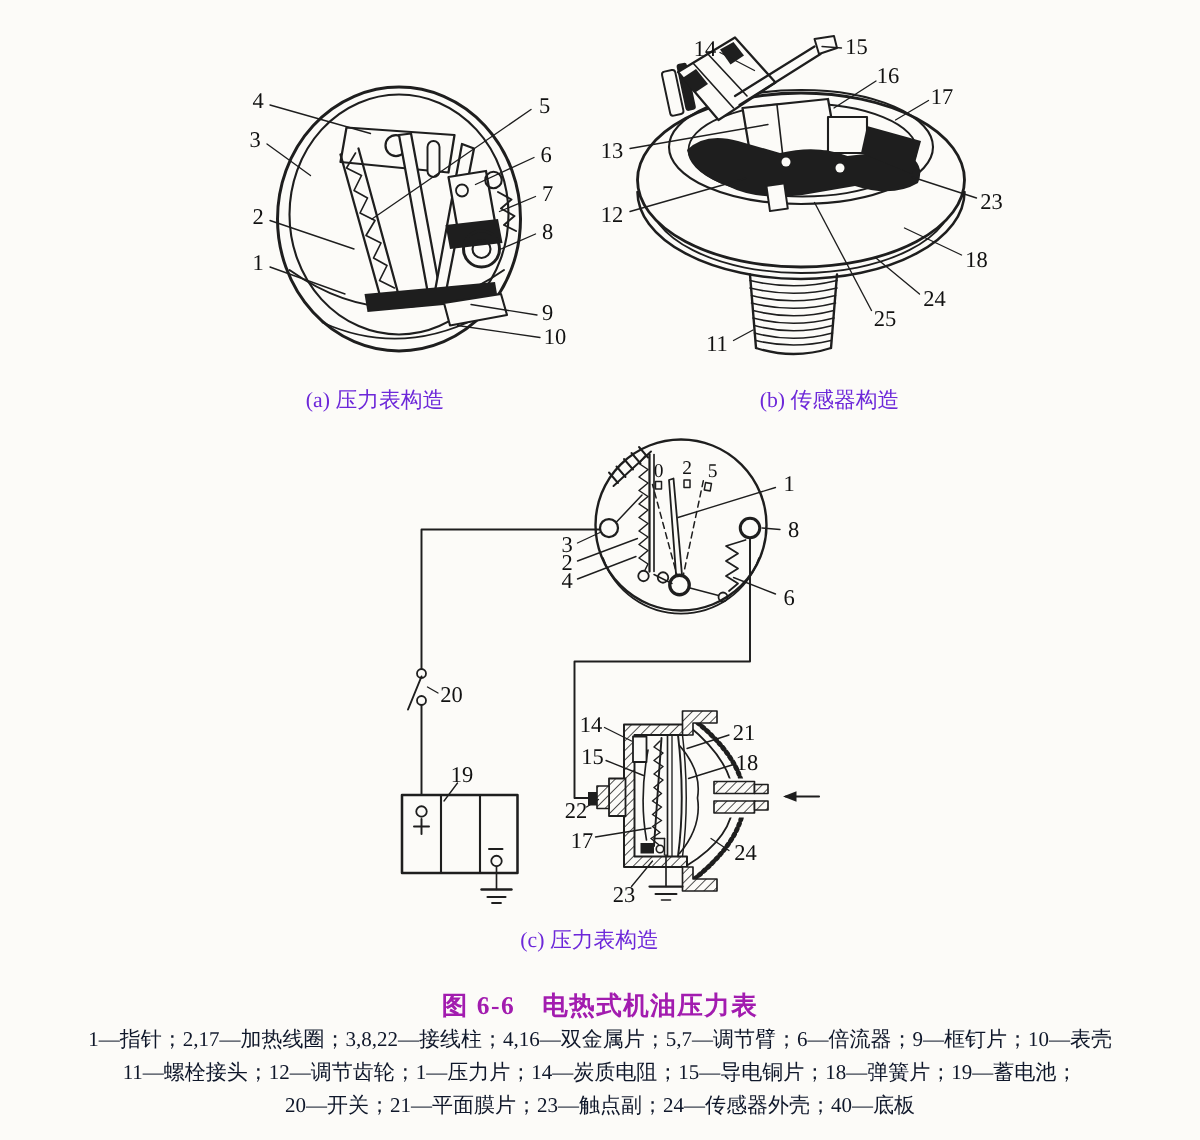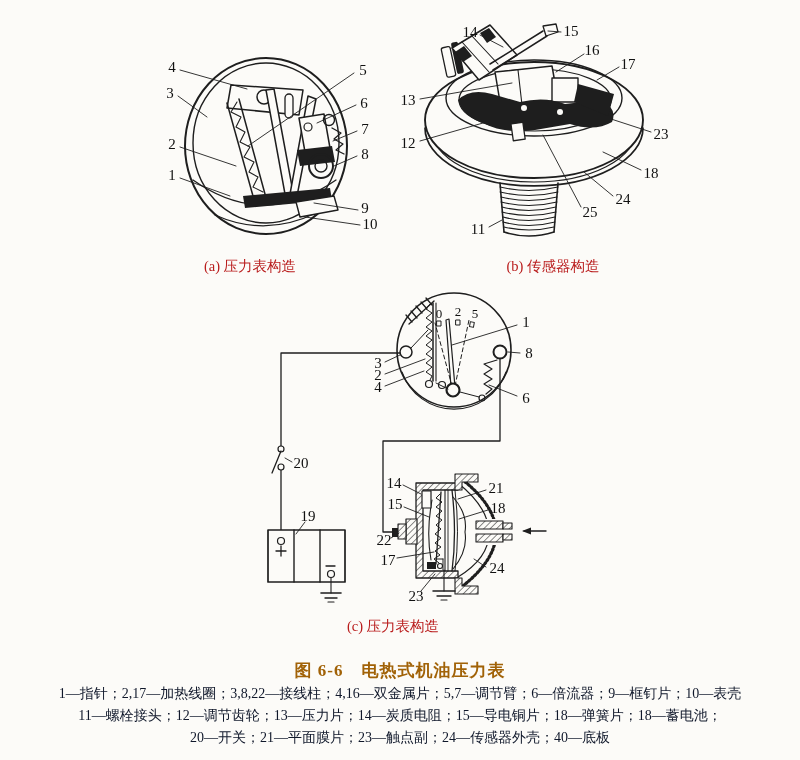--- a/index.html
+++ b/index.html
@@ -10,33 +10,33 @@
     font-family:"Liberation Serif","DejaVu Serif",serif;
     color:#111;
     overflow:hidden;
   }
   .art{position:absolute;left:0;top:0;}
   .caption{
     position:absolute;
     font-size:14.5px;
     text-align:center;
     white-space:nowrap;
-    color:#b91c1c;
+    color:#6d28d9;
   }
   .cap-a{left:150px;top:257px;width:200px;}
   .cap-b{left:453px;top:257px;width:200px;}
   .cap-c{left:293px;top:617px;width:200px;}
   .fig-title{
     position:absolute;
     left:0;top:659px;width:800px;
     text-align:center;
     font-size:17px;
     font-weight:bold;
     letter-spacing:1px;
-    color:#a16207;
+    color:#a21caf;
   }
   .legend{
     position:absolute;
     left:0;top:683px;width:800px;
     text-align:center;
   }
   .legend div{
     font-size:14px;
     line-height:22px;
     white-space:nowrap;
@@ -335,17 +335,17 @@
 </svg>
 
 <div class="caption cap-a">(a) 压力表构造</div>
 <div class="caption cap-b">(b) 传感器构造</div>
 <div class="caption cap-c">(c) 压力表构造</div>
 
 <div class="fig-title">图 6-6　电热式机油压力表</div>
 
 <div class="legend">
   <div>1—指针；2,17—加热线圈；3,8,22—接线柱；4,16—双金属片；5,7—调节臂；6—倍流器；9—框钉片；10—表壳</div>
-  <div>11—螺栓接头；12—调节齿轮；13—压力片；14—炭质电阻；15—导电铜片；18—弹簧片；18—蓄电池；</div>
+  <div>11—螺栓接头；12—调节齿轮；1—压力片；14—炭质电阻；15—导电铜片；18—弹簧片；19—蓄电池；</div>
   <div>20—开关；21—平面膜片；23—触点副；24—传感器外壳；40—底板</div>
 </div>
 
 </div>
 
 </body></html>

